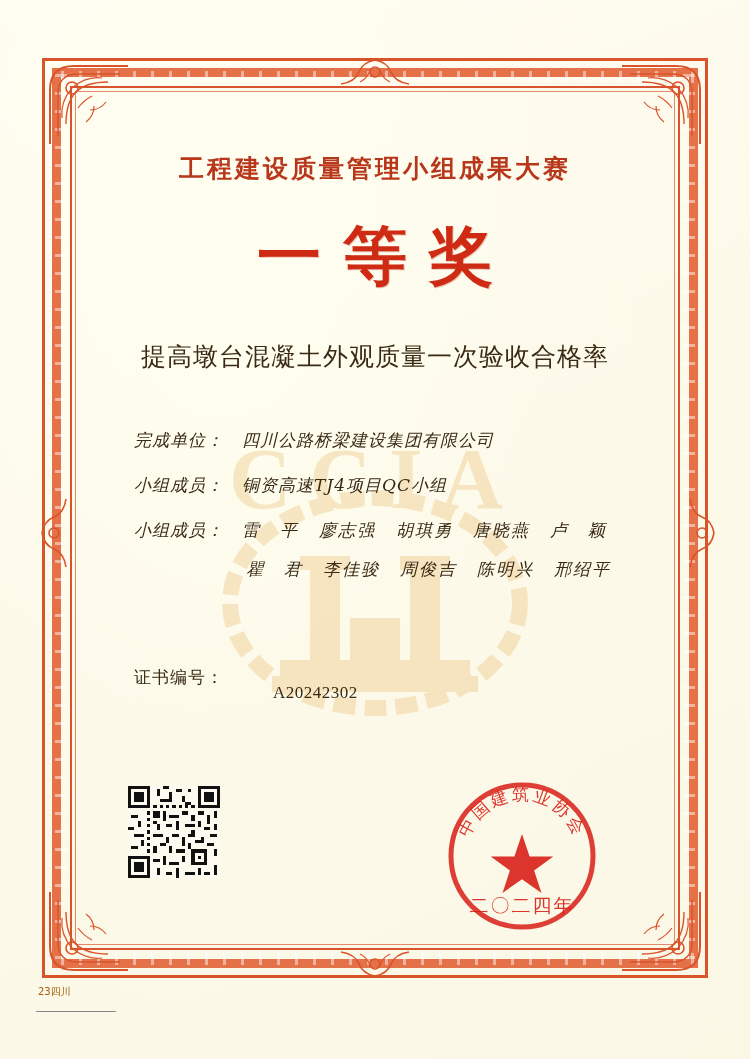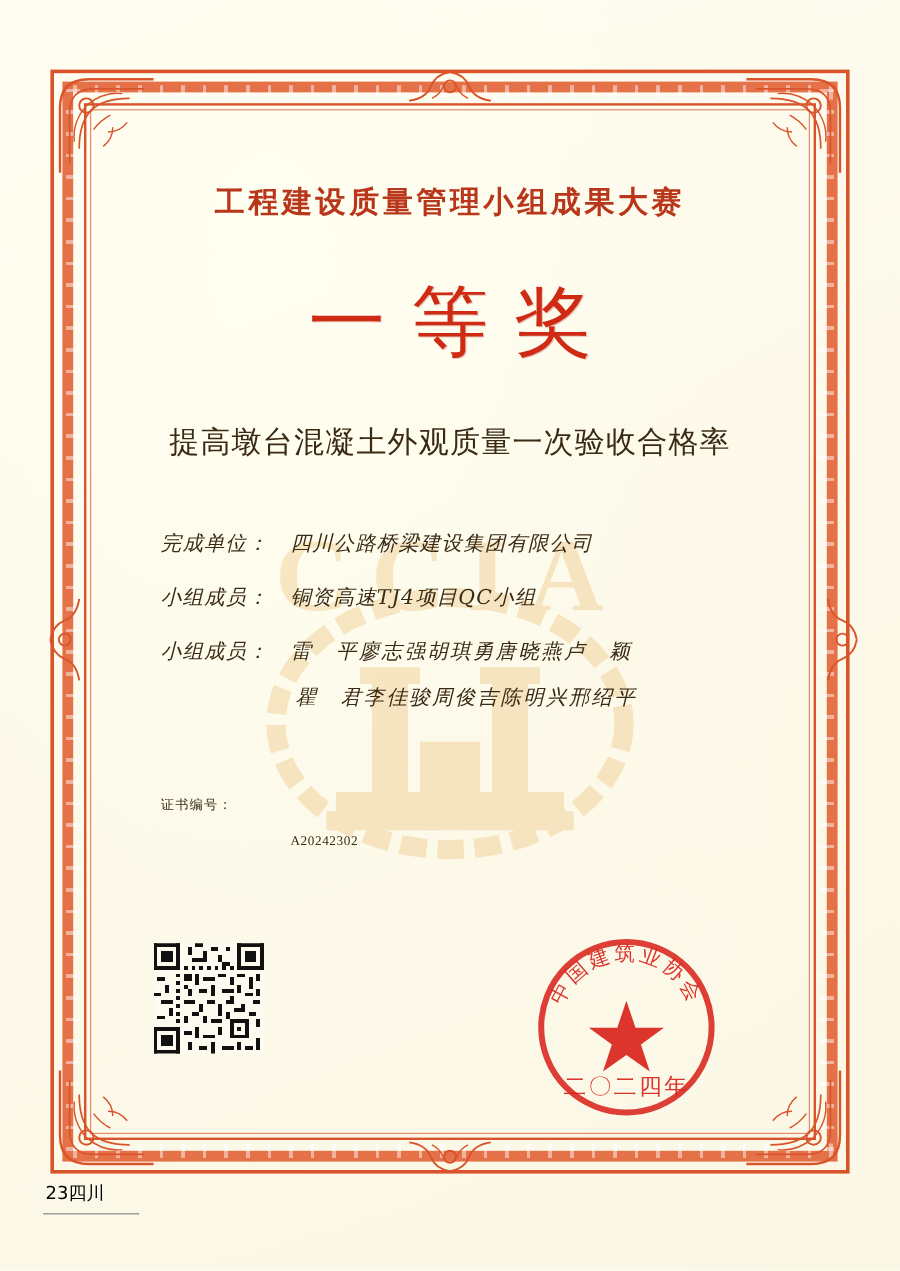--- a/index.html
+++ b/index.html
@@ -148,23 +148,23 @@
     margin-top: 52px;
     font-size: 25px;
     font-weight: bold;
     letter-spacing: 3px;
     color: #b8361a;
     font-family: "DejaVu Serif", "Liberation Serif", serif;
   }
 
   .award {
     text-align: center;
-    margin-top: 40px;
+    margin-top: 28px;
     font-size: 64px;
-    font-weight: normal;
+    font-weight: bold;
     letter-spacing: 22px;
     text-indent: 22px;
     color: #cf2b14;
     font-family: "DejaVu Serif", "Liberation Serif", serif;
     text-shadow: 1px 1px 0 rgba(180,40,20,0.25);
   }
 
   .project {
     text-align: center;
     margin-top: 40px;
@@ -192,41 +192,44 @@
     flex: 0 0 108px;
     letter-spacing: 1px;
     color: #3a2a14;
   }
   .field-value {
     letter-spacing: 1px;
     text-align: center;
   }
   .members-line {
     display: flex;
+    gap: 20px;
   }
   .members-line span { letter-spacing: 2px; }
   .members-row2 {
     margin-top: -6px;
     margin-bottom: 22px;
     padding-left: 112px;
     display: flex;
+    gap: 20px;
     font-size: 17px;
     font-family: "DejaVu Serif", "Liberation Serif", serif;
     color: #3a2a14;
   }
   .members-row2 span { letter-spacing: 2px; }
 
   .cert-no {
     margin-top: 70px;
     padding-left: 44px;
-    font-size: 11px;
+    font-size: 17px;
     display: flex;
-    align-items: flex-start;
+    align-items: center;
     color: #3a2a14;
     font-family: "DejaVu Serif", "Liberation Serif", serif;
+    gap: 31px;
   }
   .cert-no .field-label { width: 108px; flex: 0 0 108px; }
   .cert-no .code {
     letter-spacing: 0.5px;
     font-family: "Liberation Serif", serif;
     margin-top: 32px;
   }
 
   
   .qr {
@@ -246,22 +249,22 @@
     width: 160px;
     height: 160px;
   }
   .seal svg { width: 100%; height: 100%; display: block; }
 
   
   .page-label {
     position: absolute;
     left: 38px;
     top: 985px;
-    font-size: 15px;
-    color: #000000;
+    font-size: 10px;
+    color: #a16207;
     font-family: "DejaVu Sans", "Liberation Sans", sans-serif;
   }
   .bottom-rule {
     position: absolute;
     left: 36px;
     top: 1011px;
     width: 80px;
     height: 1px;
     background: #888;
   }

